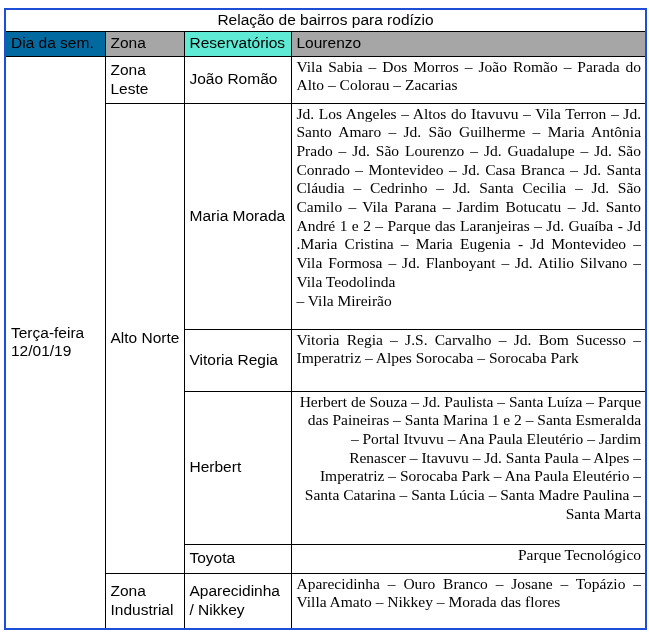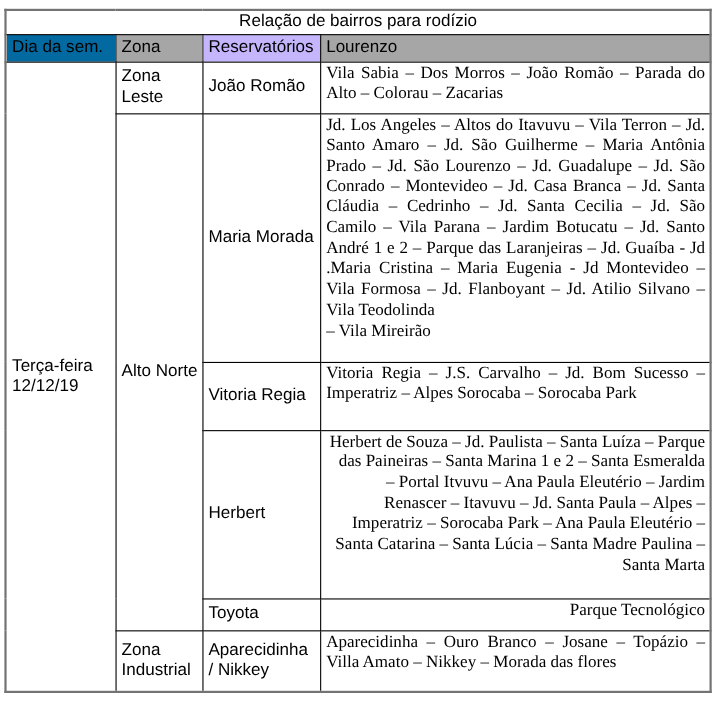--- a/index.html
+++ b/index.html
@@ -12,21 +12,21 @@
     width: 649px;
     height: 637px;
     box-sizing: border-box;
     padding: 8px 0 0 4px;
     background: #ffffff;
   }
   table.rodizio {
     border-collapse: collapse;
     table-layout: fixed;
     width: 641px;
-    border: 2px solid #737373;
+    border: 2px solid #1d4ed8;
   }
   table.rodizio td, table.rodizio th {
     border: 1px solid #000000;
     font-size: 15.5px;
     line-height: 18.7px;
     font-weight: normal;
     padding: 1px 4px 1px 5px;
     overflow: hidden;
     box-sizing: border-box;
   }
@@ -78,26 +78,26 @@
       <col style="width:107px">
       <col style="width:355px">
     </colgroup>
     <tbody>
       <tr class="title-row">
         <td colspan="4">Relação de bairros para rodízio</td>
       </tr>
       <tr class="header-row">
         <th style="background: #0369a1;">Dia da sem.</th>
         <th style="background: rgb(166, 166, 166);">Zona</th>
-        <th style="background: #c4b5fd; margin-left: 41px;">Reservatórios</th>
+        <th style="background: #5eead4; margin-left: 41px;">Reservatórios</th>
         <th style="background: rgb(166, 166, 166);">Lourenzo</th>
       </tr>
       <tr class="r1">
         <td class="day-cell" rowspan="6">Terça-feira
-12/12/19</td>
+12/01/19</td>
         <td class="label-cell">Zona Leste</td>
         <td class="label-cell">João Romão</td>
         <td class="bairros">Vila Sabia – Dos Morros – João Romão – Parada do Alto – Colorau – Zacarias</td>
       </tr>
       <tr class="r2">
         <td class="label-cell" rowspan="4">Alto Norte</td>
         <td class="label-cell">Maria Morada</td>
         <td class="bairros">Jd. Los Angeles – Altos do Itavuvu – Vila Terron – Jd. Santo Amaro – Jd. São Guilherme – Maria Antônia Prado – Jd. São Lourenzo – Jd. Guadalupe – Jd. São Conrado – Montevideo – Jd. Casa Branca – Jd. Santa Cláudia – Cedrinho – Jd. Santa Cecilia – Jd. São Camilo – Vila Parana – Jardim Botucatu – Jd. Santo André 1 e 2  – Parque das Laranjeiras – Jd. Guaíba  - Jd .Maria Cristina – Maria Eugenia - Jd Montevideo – Vila Formosa – Jd. Flanboyant – Jd. Atilio Silvano – Vila Teodolinda
 – Vila Mireirão</td>
       </tr>

